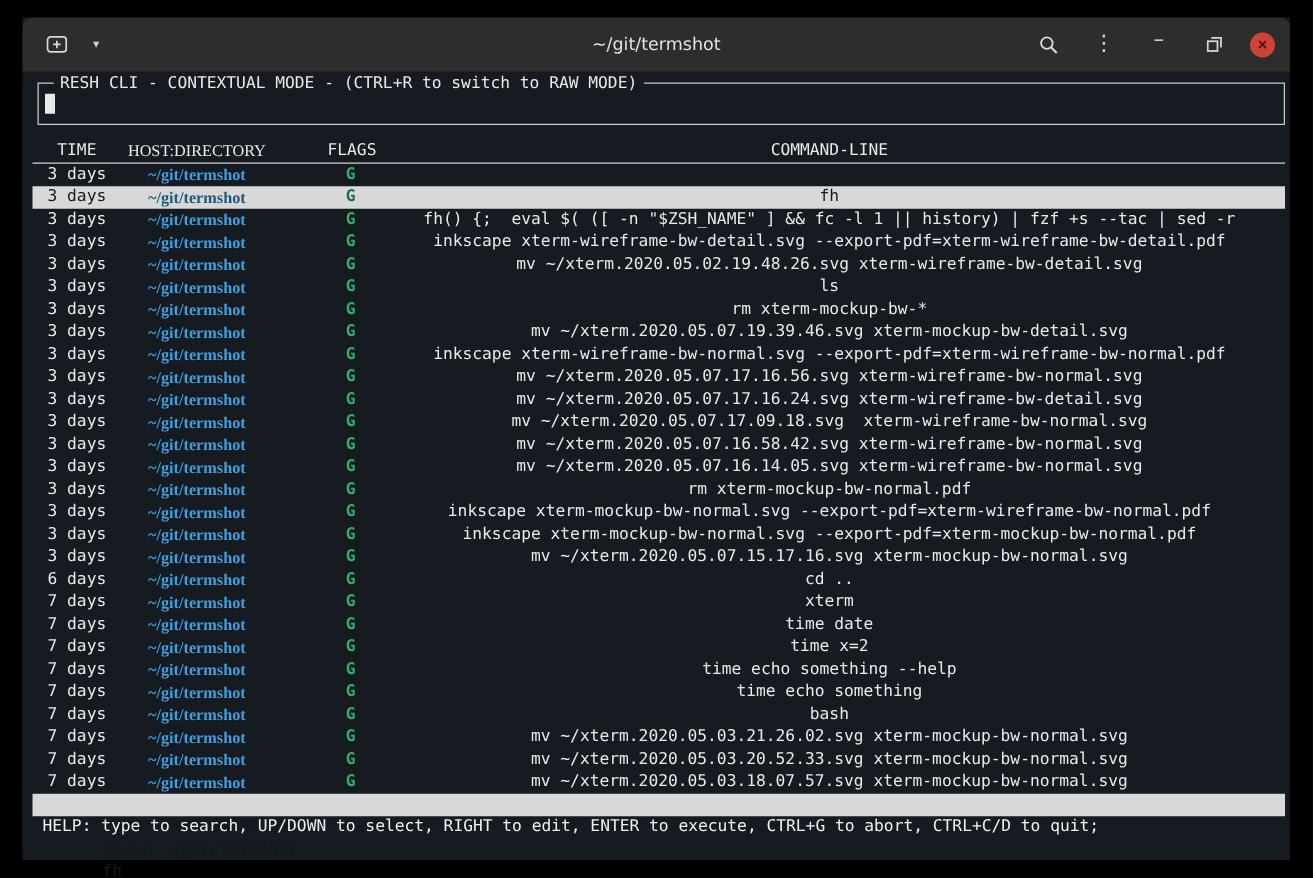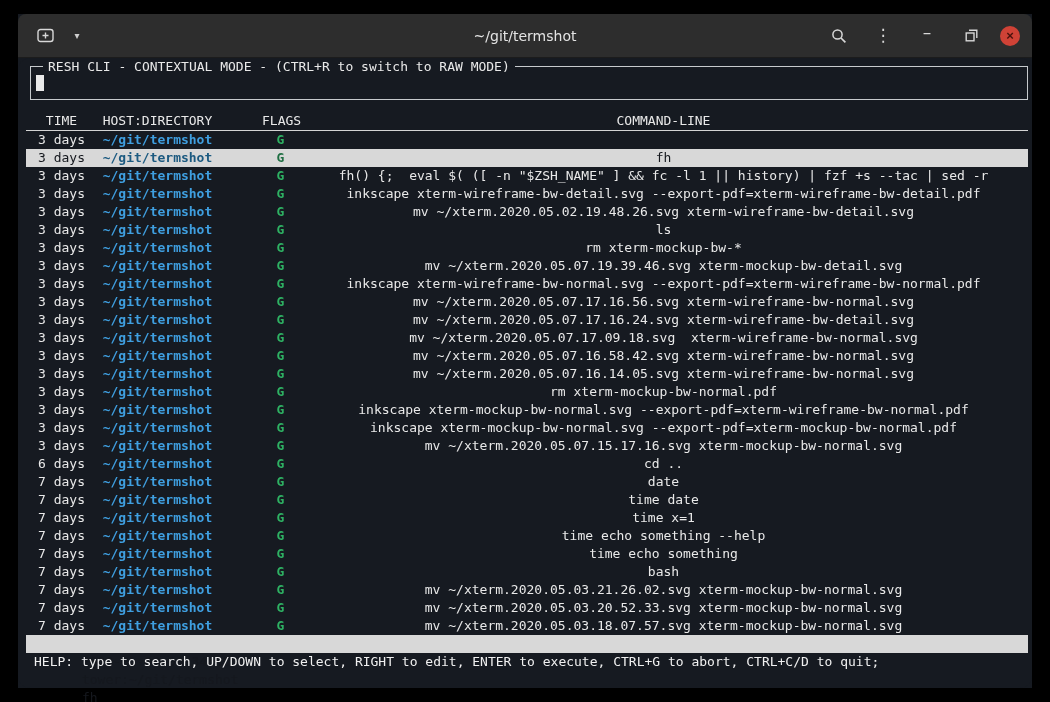--- a/index.html
+++ b/index.html
@@ -36,21 +36,21 @@
 
   .search-box { position:relative; margin:0 0 12px 4px; height:34px;
                 border:1px solid #c6cacd; flex:0 0 34px; }
   .box-title { position:absolute; top:-9px; left:12px; background:#161a21;
                padding:0 5px; white-space:pre; }
   .cursor { position:absolute; left:5px; top:8px; width:8px; height:16px; background:#e9e9e9; }
 
   .row { display:flex; height:18px; line-height:18px; padding-left:7px;
          white-space:pre; overflow:hidden; flex:0 0 18px;text-align:center; }
   .col-time  { width:57px; flex:0 0 57px; }
-  .col-host  { width:135px; flex:0 0 135px; font-weight:bold; color:#3f9fe0; }
+  .col-host  { width:135px; flex:0 0 135px; font-weight:bold; color:#3f9fe0;font-family:Liberation Serif, serif; }
   .col-flags { width:42px; flex:0 0 42px; padding-left:5px; font-weight:bold; color:#2eb263;margin-left:32px; }
   .col-cmd   { flex:1; overflow:hidden; }
 
   .row.header { border-bottom:1px solid #d4d4d4; height:19px; flex:0 0 19px; }
   .row.header .col-host, .row.header .col-flags { color:#e9e9e9; font-weight:normal; }
 
   .row.selected { background:#d8d8d8; color:#15181e; }
   .row.selected .col-host  { color:#1c5a80; }
   .row.selected .col-flags { color:#1e6e42; }
 
@@ -251,35 +251,35 @@
     <span class="col-time">6 days</span>
     <span class="col-host">~/git/termshot</span>
     <span class="col-flags">G</span>
     <span class="col-cmd">cd ..</span>
   </div>
 
   <div class="row">
     <span class="col-time">7 days</span>
     <span class="col-host">~/git/termshot</span>
     <span class="col-flags">G</span>
-    <span class="col-cmd">date</span>
+    <span class="col-cmd">xterm</span>
   </div>
 
   <div class="row">
     <span class="col-time">7 days</span>
     <span class="col-host">~/git/termshot</span>
     <span class="col-flags">G</span>
     <span class="col-cmd">time date</span>
   </div>
 
   <div class="row">
     <span class="col-time">7 days</span>
     <span class="col-host">~/git/termshot</span>
     <span class="col-flags">G</span>
-    <span class="col-cmd">time x=1</span>
+    <span class="col-cmd">time x=2</span>
   </div>
 
   <div class="row">
     <span class="col-time">7 days</span>
     <span class="col-host">~/git/termshot</span>
     <span class="col-flags">G</span>
     <span class="col-cmd">time echo something --help</span>
   </div>
 
   <div class="row">

